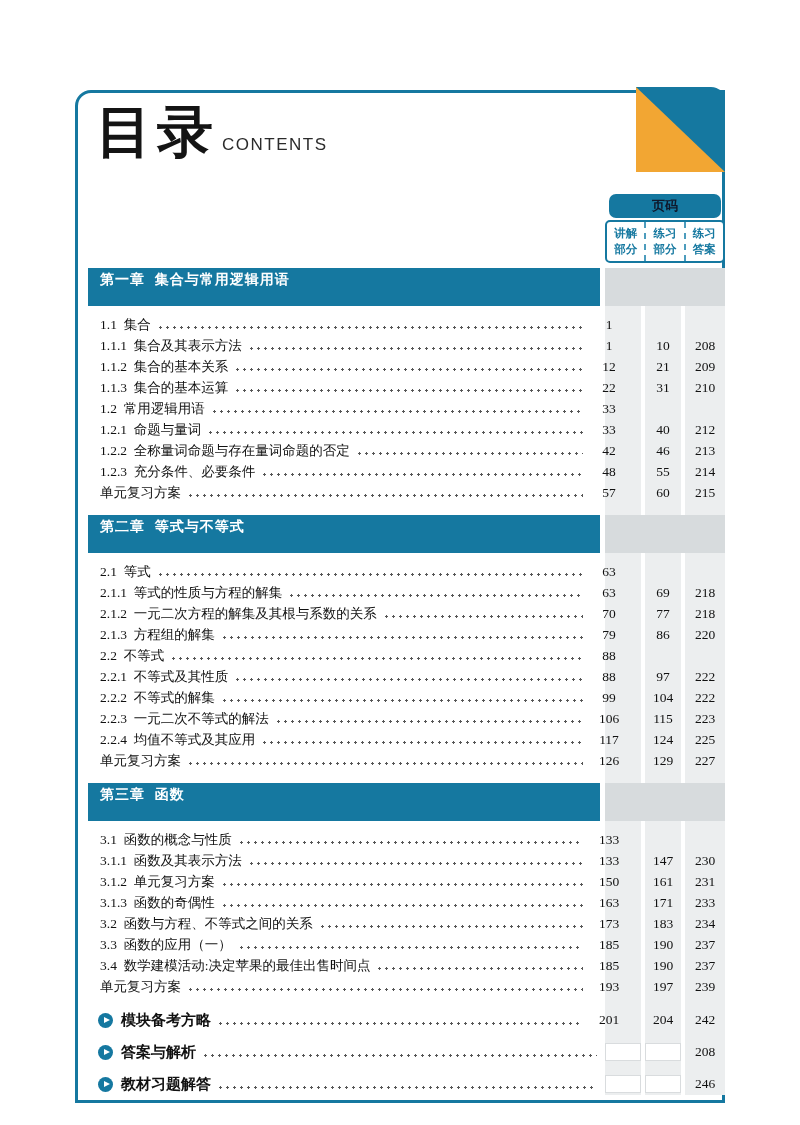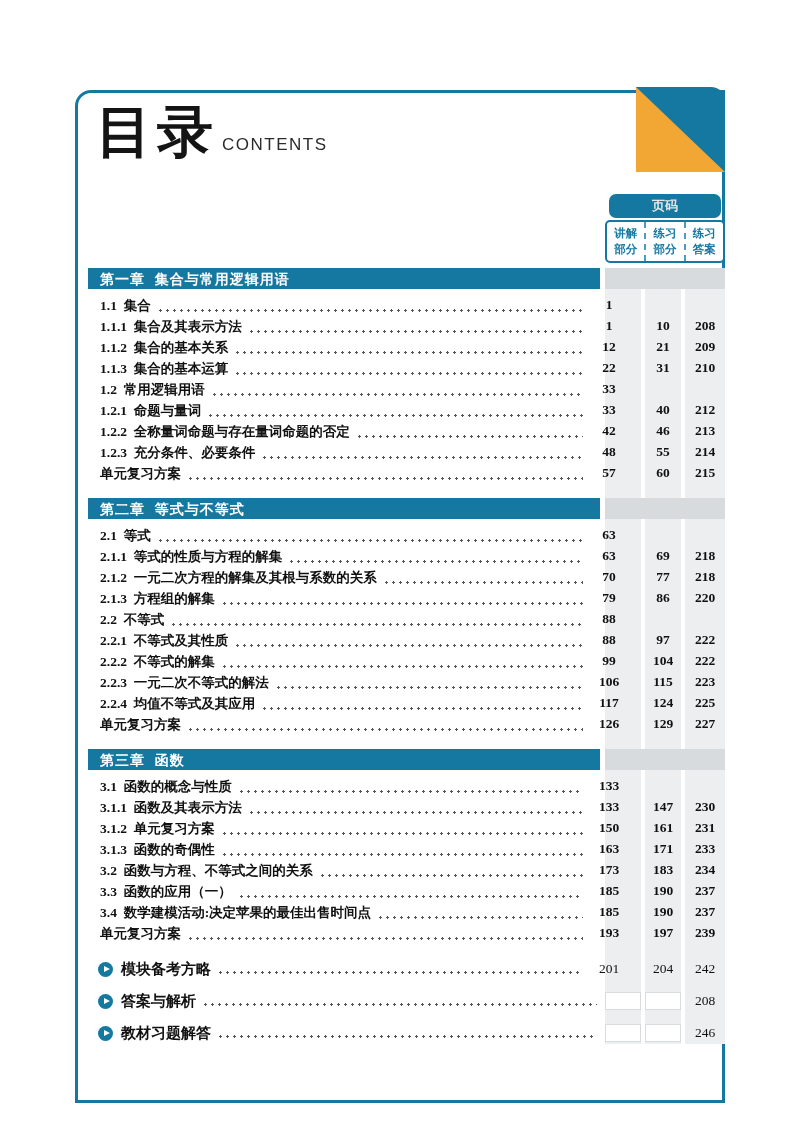--- a/index.html
+++ b/index.html
@@ -16,43 +16,43 @@
   .corner{position:absolute;left:636px;top:87px;width:89px;height:85px;}
   .corner-teal{position:absolute;inset:0;background:#1578A0;border-radius:0 14px 0 0;}
   .corner-yellow{position:absolute;inset:0;background:#F2A633;clip-path:polygon(0 0,100% 100%,0 100%);}
   
   .title-wrap{position:absolute;left:96px;top:104px;display:flex;align-items:flex-end;text-align:center;}
   .title-cn{font-size:56px;font-weight:bold;letter-spacing:5px;line-height:1;color:#141414;}
   .title-en{font-size:17px;color:#2b2b2b;margin-left:4px;margin-bottom:5px;letter-spacing:1.5px;}
   
   .pagecode{position:absolute;left:605px;top:194px;width:120px;}
   .pagecode-pill{
-    width:112px;margin:0 auto;background:#1578A0;color:#e5e5e5;font-weight:bold;
+    width:112px;margin:0 auto;background:#1578A0;color:#0f172a;font-weight:bold;
     font-size:13px;text-align:center;border-radius:7px;padding:3px 0;
   }
   .pagecode-box{margin-top:2px;border:2px solid #1578A0;border-radius:5px;display:flex;background:#fff;box-sizing:border-box;}
   .pagecode-col{flex:1;text-align:center;color:#1578A0;font-weight:bold;font-size:11.5px;line-height:1.35;padding:4px 0;}
   .pagecode-col + .pagecode-col{border-left:2px dashed #4d9cbd;}
   .pagecode-col span{display:block;}
   
   .content{position:absolute;left:88px;top:268px;width:637px;}
   .rows-wrap{position:relative;}
   .strip{position:absolute;top:0;bottom:0;background:#ECEEEF;z-index:0;}
   .strip1{left:517px;width:36px;}
   .strip2{left:557px;width:36px;}
   .strip3{left:597px;width:40px;}
   .chapter{margin-bottom:12px;}
-  .chapter-bar{display:flex;height:21px;margin-bottom:8px;position:relative;z-index:1;}
+  .chapter-bar{display:flex;height:38px;margin-bottom:8px;position:relative;z-index:1;}
   .bar-title{
     flex:1;background:#1578A0;color:#fff;font-weight:bold;font-size:14px;line-height:22px;
     padding-left:12px;letter-spacing:1px;white-space:pre;
   }
   .bar-gap{width:5px;flex:none;}
   .bar-ext{width:120px;flex:none;background:#D7DBDD;}
-  .toc-row{display:flex;align-items:flex-start;height:21px;position:relative;z-index:1;font-weight:bold;}
+  .toc-row{display:flex;align-items:center;height:21px;position:relative;z-index:1;}
   .row-label{
     font-family:"Liberation Serif", serif;font-size:13.5px;color:#111;
     padding-left:12px;white-space:pre;
   }
   .leader{
     flex:1;align-self:stretch;margin:0 8px 0 6px;
     background-image:radial-gradient(circle,#555 1px,transparent 1.4px);
     background-size:7px 3px;background-repeat:repeat-x;
     background-position:0 calc(100% - 6px);
   }

